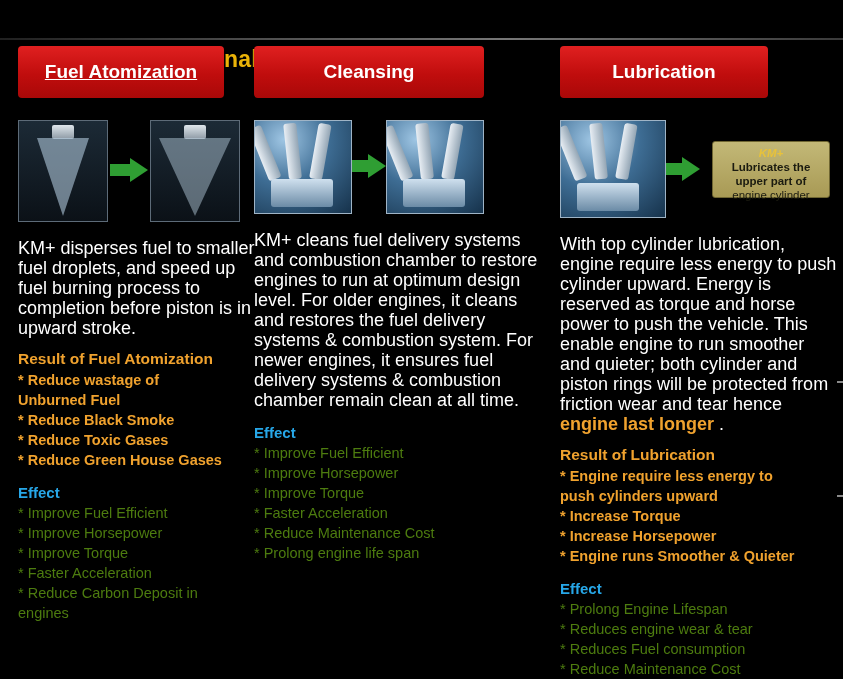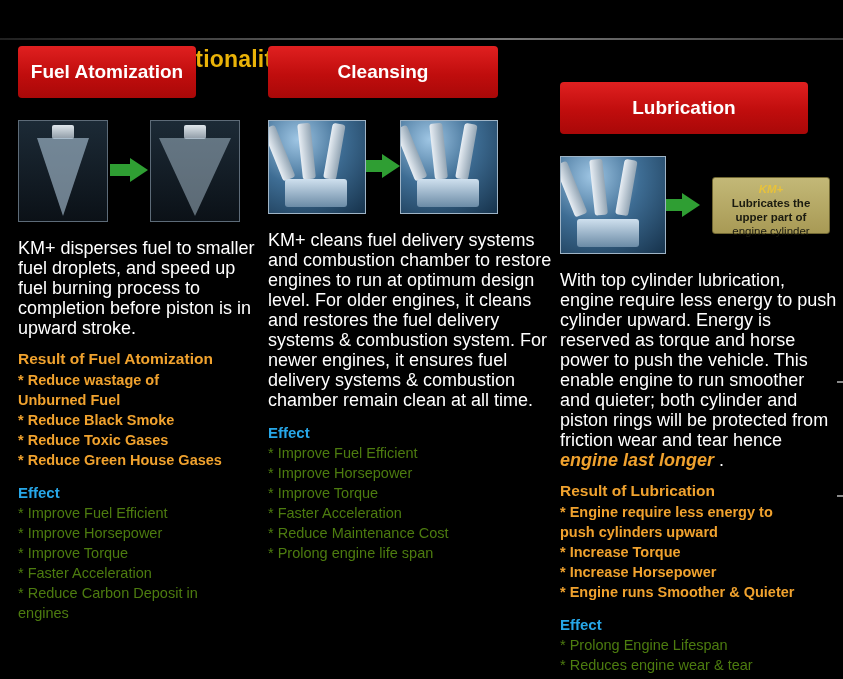--- a/index.html
+++ b/index.html
@@ -39,38 +39,38 @@
     height: 2px;
     background: linear-gradient(to right, #3a3a3a 0%, #9a9a9a 35%, #d8d8d8 60%, #6a6a6a 100%);
     opacity: 0.55;
   }
   .col {
     position: absolute;
     top: 46px;
     width: 265px;
   }
   .col1 { left: 18px; width: 238px; }
-  .col2 { left: 268px; width: 285px; }
+  .col2 { left: 254px; width: 285px; }
   .col3 { left: 560px; width: 278px; }
 
   .banner {
     height: 52px;
     border-radius: 4px;
     background: linear-gradient(to bottom, #e02020 0%, #c00d0d 55%, #a90808 100%);
     color: #ffffff;
     font-size: 19px;
     font-weight: bold;
     display: flex;
     align-items: center;
     justify-content: center;
     box-shadow: 0 1px 2px rgba(0,0,0,0.6);
   }
-  .banner1 { width: 178px; }
+  .banner1 { width: 206px; text-decoration: underline; }
   .banner2 { width: 230px; }
-  .banner3 { width: 248px; margin-top: 36px; }
+  .banner3 { width: 208px; }
 
   .imgrow {
     margin-top: 22px;
     display: flex;
     align-items: flex-start;
   }
   .photo {
     background: #0d1620;
     border: 1px solid #5d6b78;
     position: relative;
@@ -214,21 +214,20 @@
   .effect-list {
     margin-top: 2px;
     color: #4d7c0f;
     font-size: 14.5px;
     line-height: 20px;
     white-space: pre-line;
   }
   .inline-em {
     color: #f0a22e;
     font-weight: bold;
-    font-style: italic;
   }
   .edge-tick {
     position: absolute;
     right: 0;
     width: 6px;
     height: 2px;
     background: #8a8a8a;
   }
 </style>
 </head>

